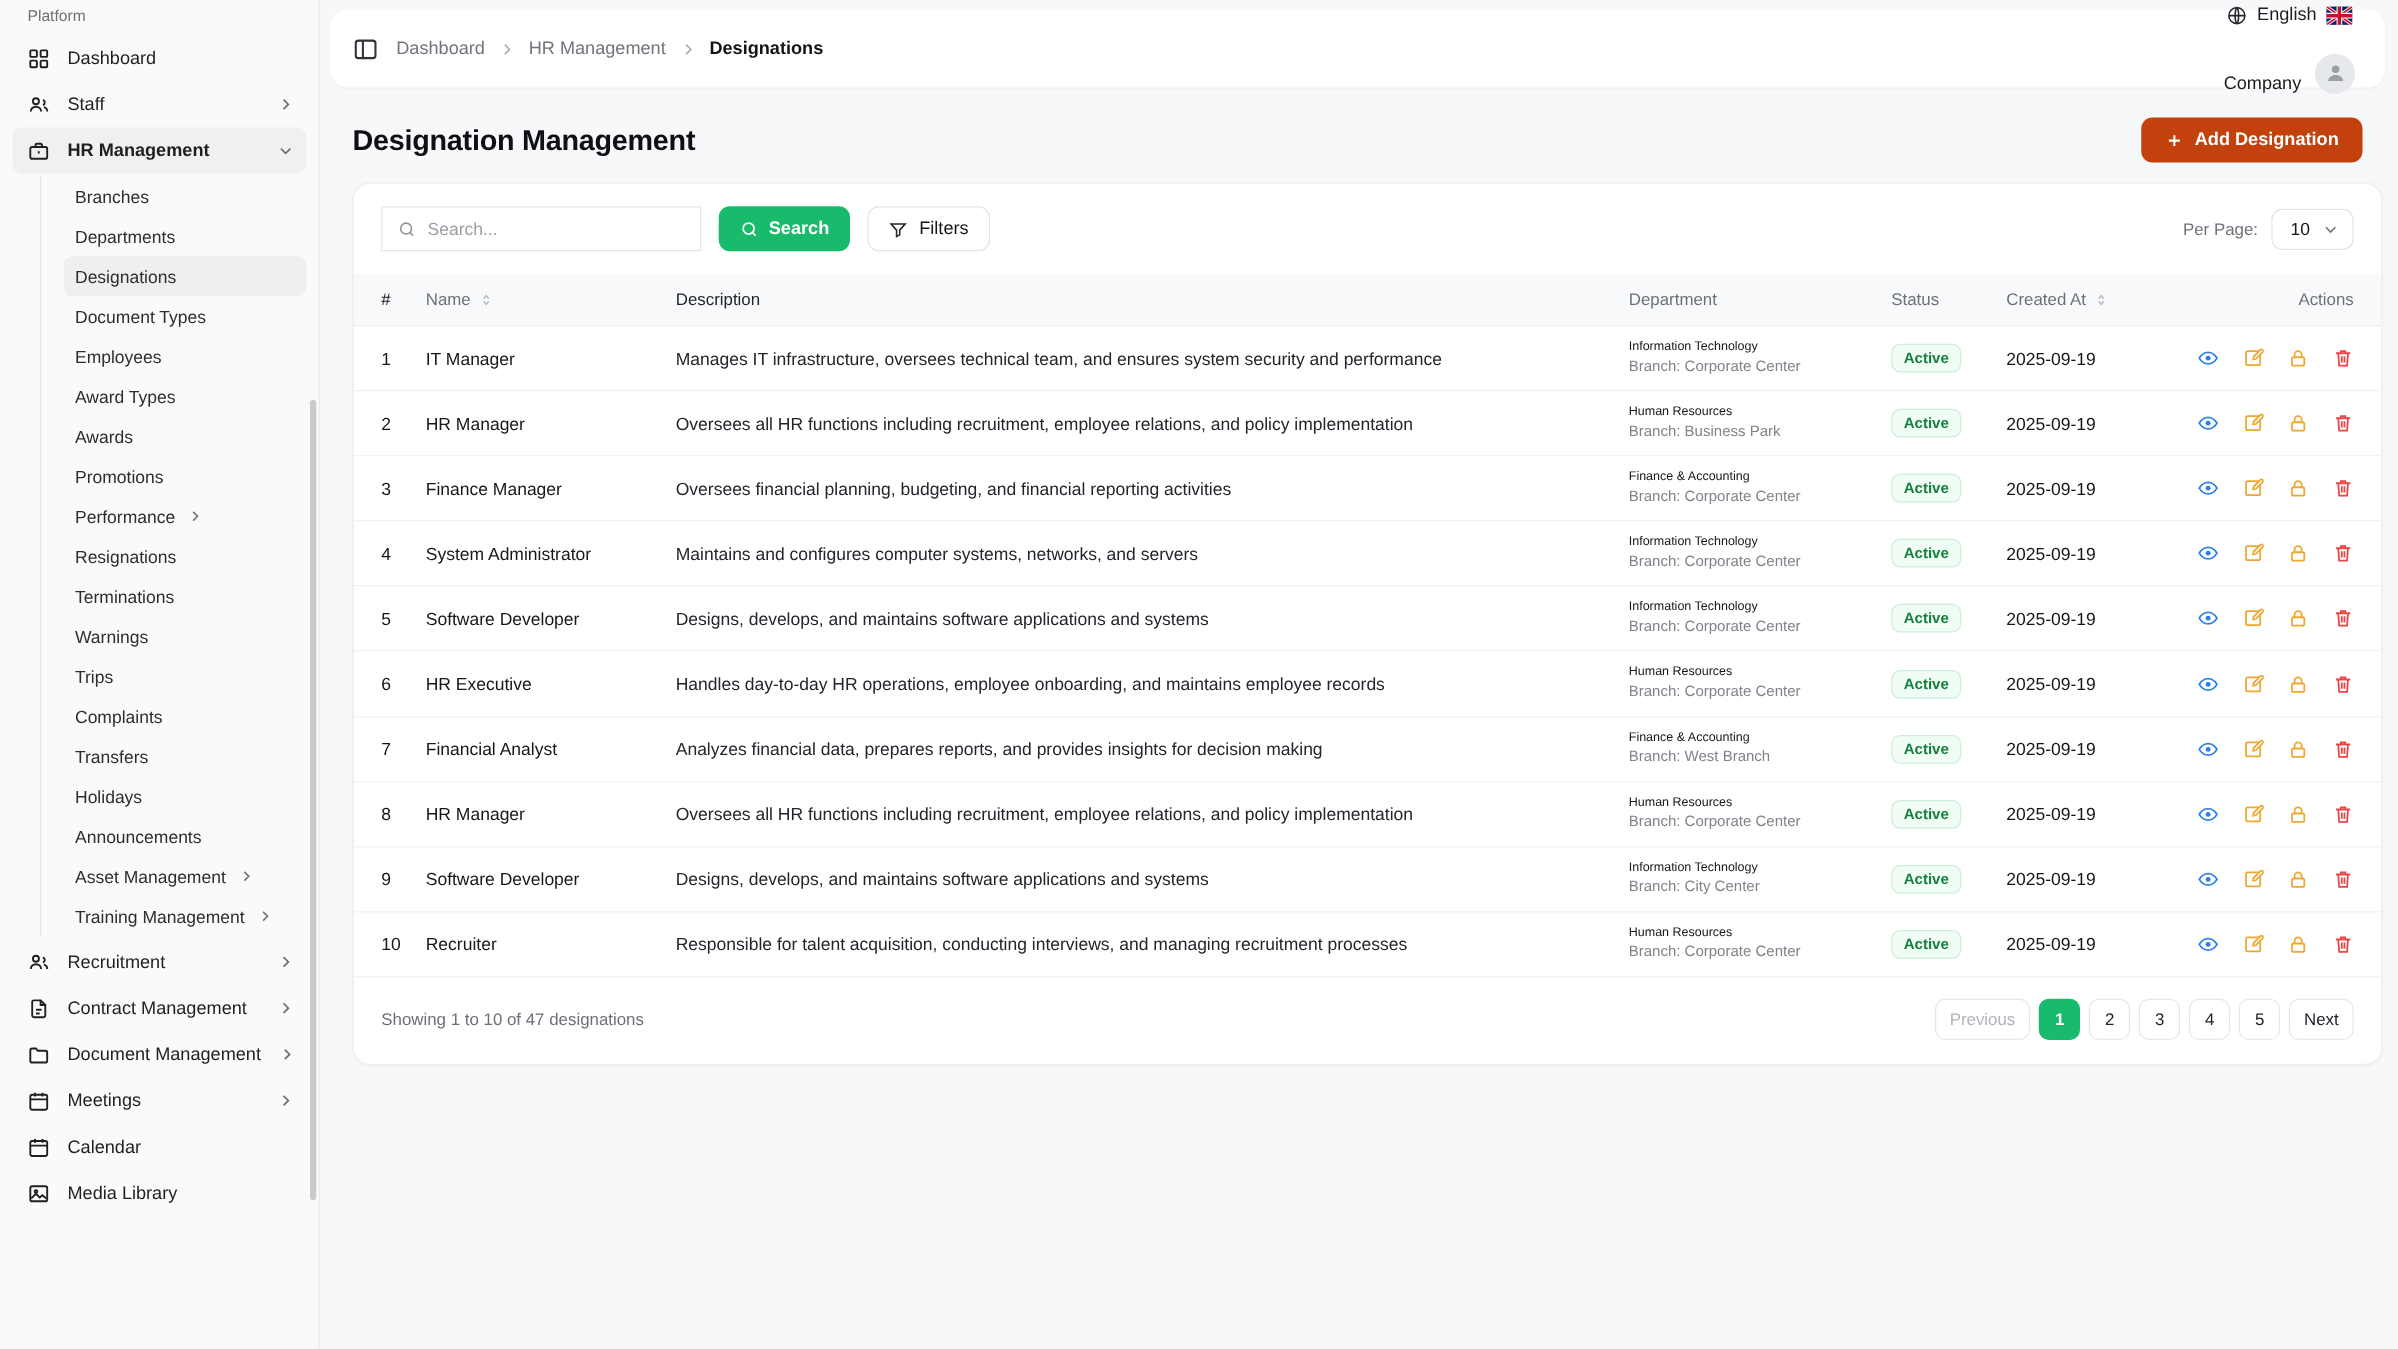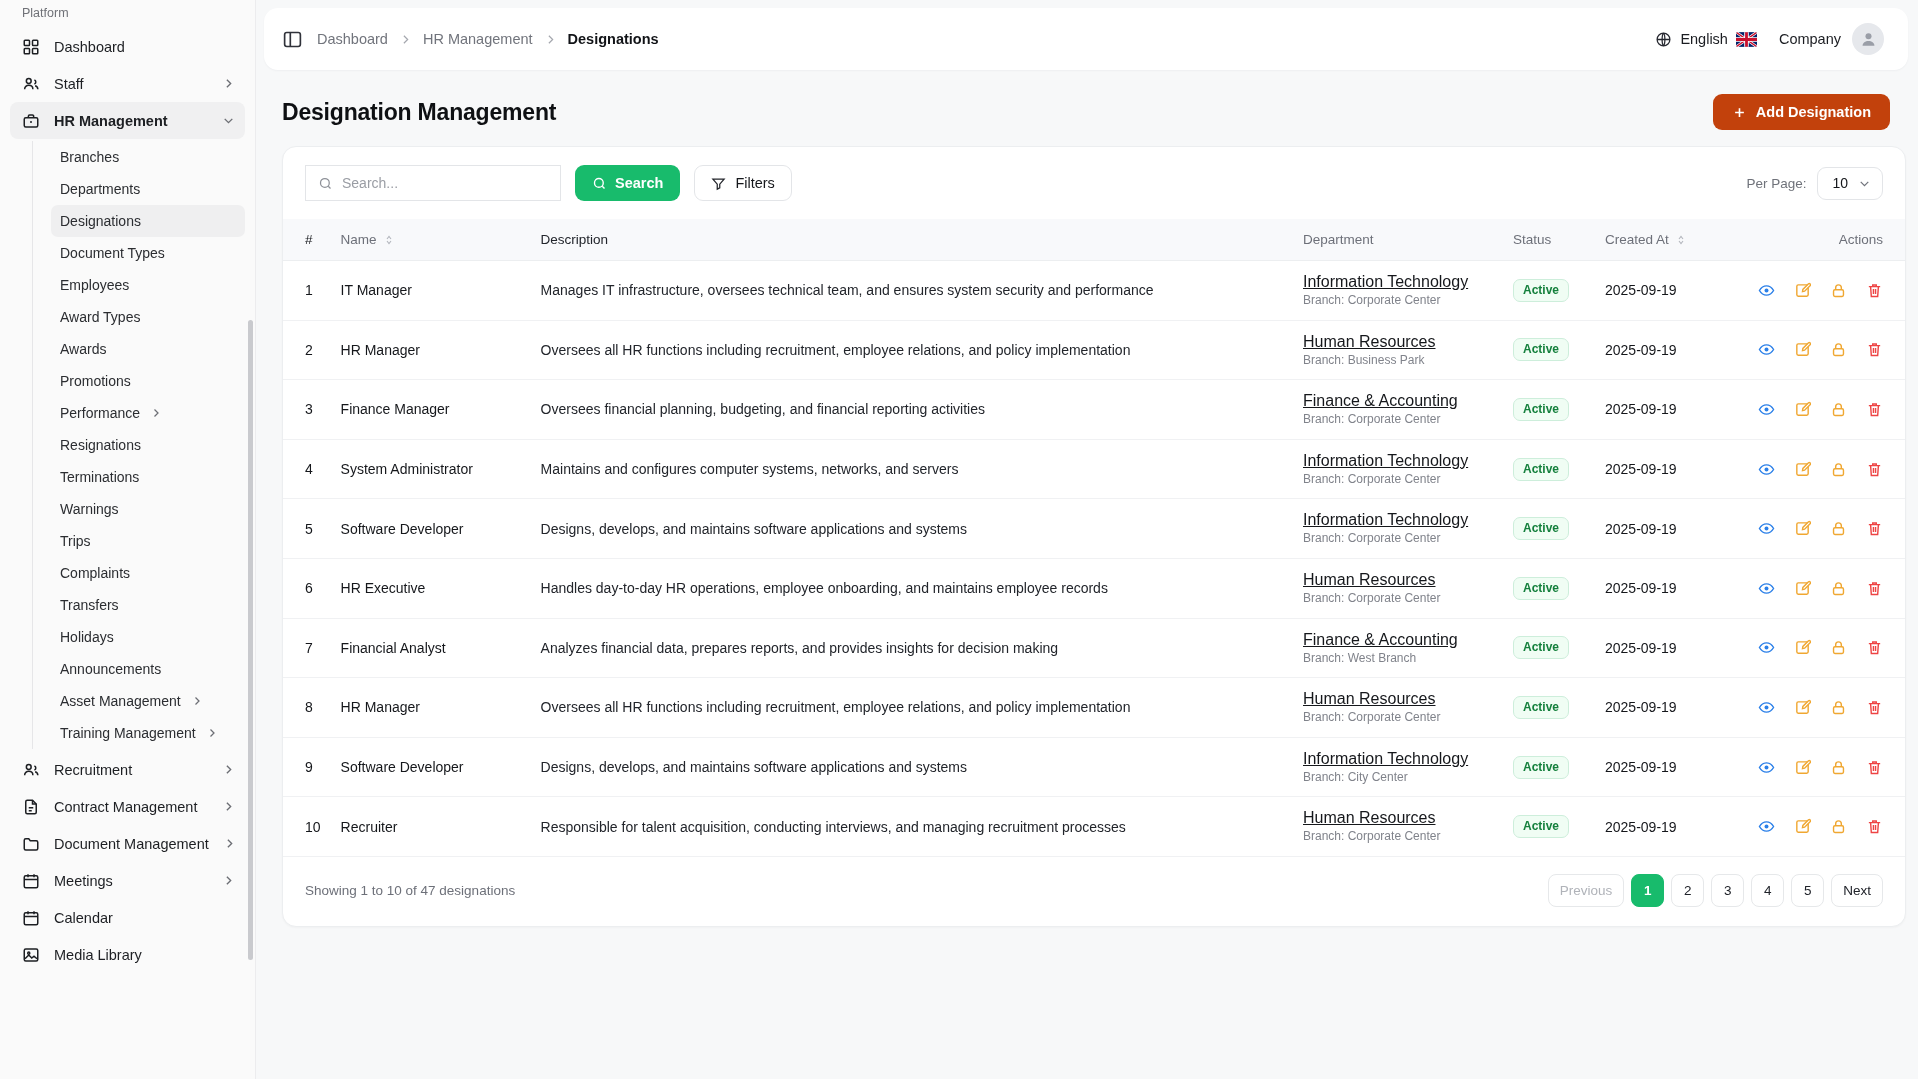--- a/index.html
+++ b/index.html
@@ -65,26 +65,26 @@
     margin: 8px 10px 0 8px;
     height: 62px; background: #fff; border-radius: 14px;
     display: flex; align-items: center; padding: 0 24px 0 18px;
     box-shadow: 0 1px 2px rgba(16,24,40,.04);
   }
   .panel-toggle { width: 21px; height: 21px; color: #30323a; cursor: pointer; flex: 0 0 21px; }
   .crumbs { display: flex; align-items: center; gap: 11px; margin-left: 14px; }
   .crumb { font-size: 14.5px; color: #71747c; cursor: pointer; }
   .crumb.current { color: #111317; font-weight: 600; cursor: default; }
   .crumb-sep { width: 13px; height: 13px; color: #a4a7ae; }
-  .topbar-right { margin-left: auto; display: flex; align-items: center; gap: 22px; }
+  .topbar-right { margin-left: auto; display: flex; align-items: center; gap: 22px; flex-direction: column; }
   .lang { display: flex; align-items: center; gap: 8px; cursor: pointer; }
   .globe { width: 17px; height: 17px; color: #262830; }
   .lang-label { font-size: 14.5px; color: #1b1d22; }
   .flag { width: 21px; height: 15px; border-radius: 2px; display: block; }
-  .company { display: flex; align-items: center; gap: 11px; cursor: pointer; }
+  .company { display: flex; align-items: flex-end; gap: 11px; cursor: pointer; }
   .company-name { font-size: 14.5px; color: #1b1d22; }
   .avatar {
     width: 32px; height: 32px; border-radius: 50%; background: #e6e8ec;
     display: flex; align-items: center; justify-content: center;
   }
   .avatar svg { width: 19px; height: 19px; color: #9a9ea7; }
 
   
   .page-head {
     display: flex; align-items: center;
@@ -150,21 +150,21 @@
   td { padding: 11px 10px; font-size: 14px; color: #15171b; vertical-align: middle; }
   tbody tr { border-top: 1px solid #f0f1f3; }
   tbody tr:first-child { border-top: 1px solid #eceef0; }
   .col-num { width: 44px; padding-left: 22px !important; color: #15171b; }
   .col-name { width: 200px; }
   .col-desc { color: #22252b; }
   .col-dept { width: 210px; }
   .col-status { width: 92px; }
   .col-created { width: 150px; }
   .col-actions { width: 160px; padding-right: 22px !important; }
-  .dept-main { font-size: 16px; color: #15171b; line-height: 1.25; text-decoration: underline; }
+  .dept-main { font-size: 10px; color: #15171b; line-height: 1.25; }
   .dept-branch { font-size: 12px; color: #80838b; line-height: 1.3; margin-top: 1px; }
   .badge {
     display: inline-block; font-size: 12px; font-weight: 700; color: #15803d;
     background: #f0fdf4; border: 1px solid #cdeedb; border-radius: 7px;
     padding: 2px 9px; line-height: 17px;
   }
   .created { font-size: 14px; color: #15171b; }
   .actions { display: flex; align-items: center; justify-content: flex-end; gap: 19px; }
   .act { width: 17px; height: 17px; cursor: pointer; display: block; }
   .act.view { color: #2a7fe8; }

